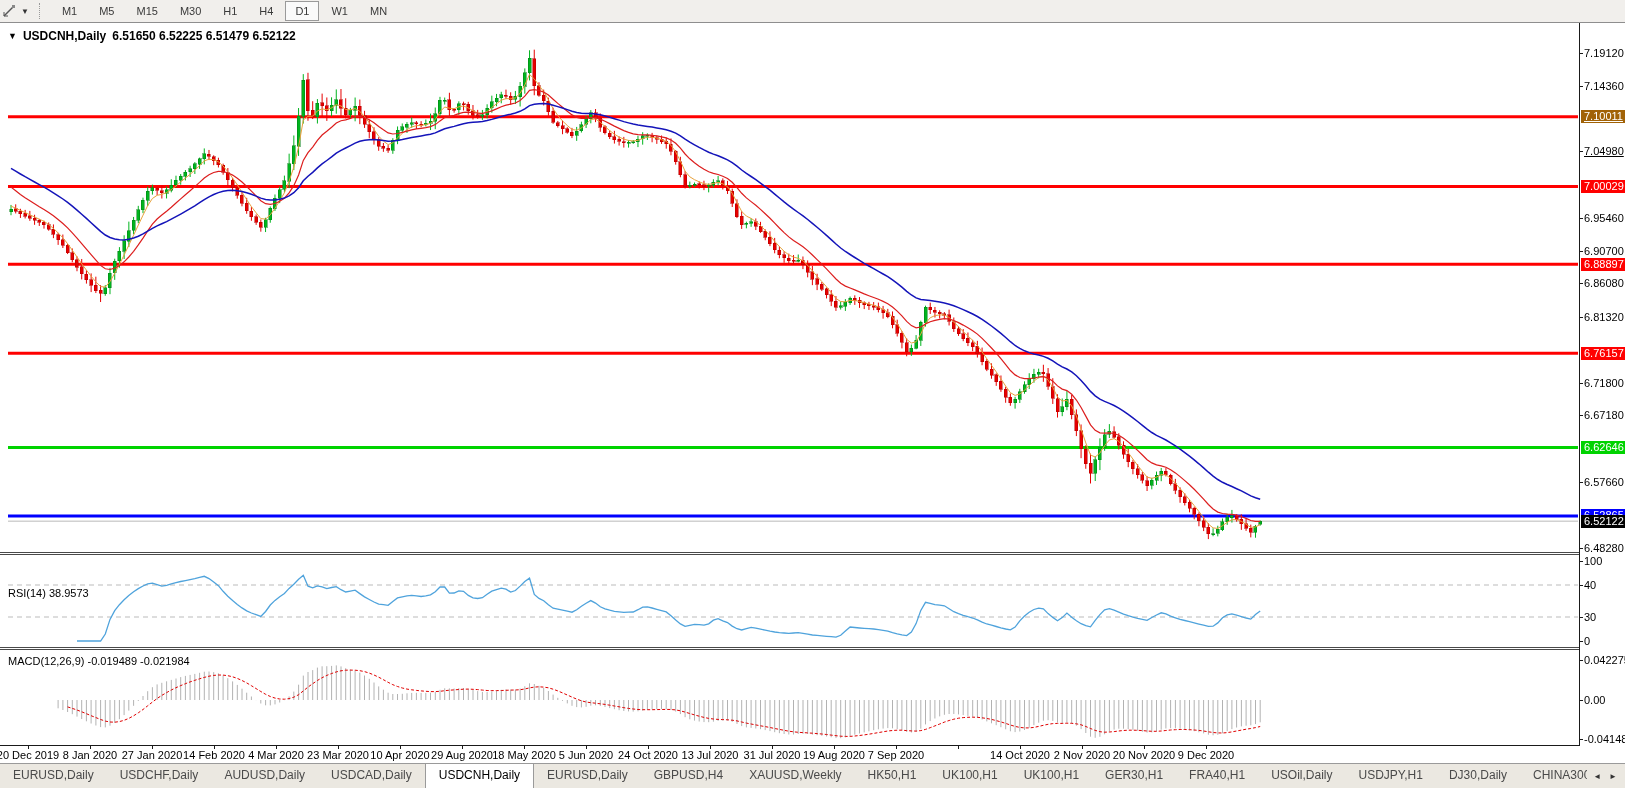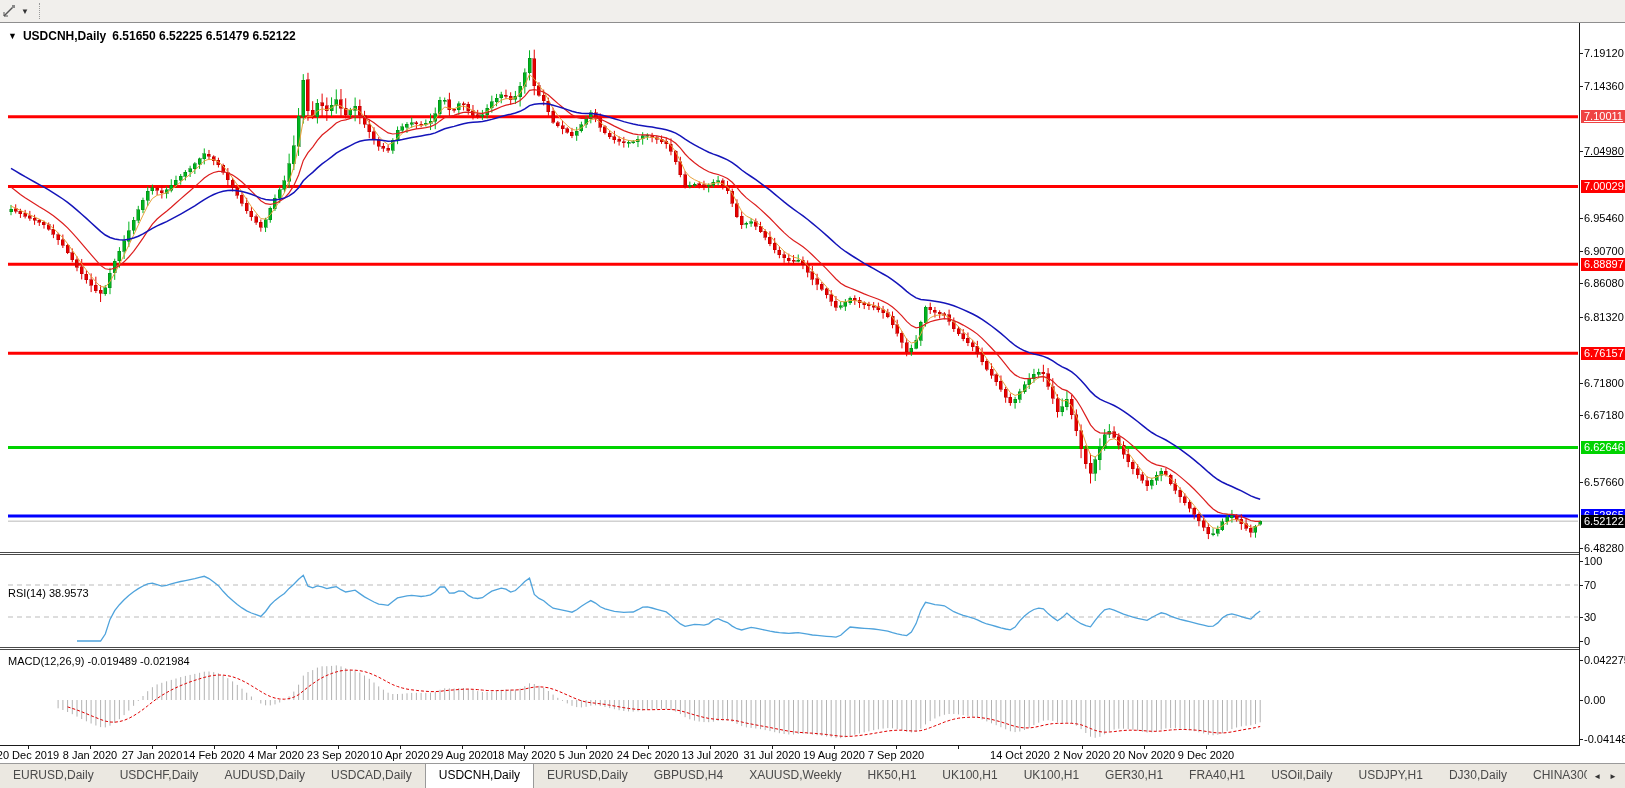--- a/index.html
+++ b/index.html
@@ -54,20 +54,31 @@
 <div class="toolbar">
   <div class="tool-icon-wrap">
     <svg width="16" height="16" viewBox="0 0 16 16">
       <path d="M2 13 L12 3" stroke="#555" stroke-width="1.4" fill="none"></path>
       <path d="M2 9 L2 13 L6 13" stroke="#555" stroke-width="1" fill="none"></path>
       <rect x="10" y="2" width="3" height="3" fill="#888"></rect>
     </svg>
     <span class="tool-caret">▼</span>
   </div>
   <div class="grip"></div>
+  <div id="tf-buttons" style="display:flex;align-items:center;">
+      <button class="tf">M1</button>
+      <button class="tf">M5</button>
+      <button class="tf">M15</button>
+      <button class="tf">M30</button>
+      <button class="tf">H1</button>
+      <button class="tf">H4</button>
+      <button class="tf active">D1</button>
+      <button class="tf">W1</button>
+      <button class="tf">MN</button>
+    </div>
 </div>
 
 <svg id="main-svg" class="panel-svg" viewBox="0 0 1580 529">
     <line x1="8" y1="93.65033890014698" x2="1578" y2="93.65033890014698" stroke="#ff0000" stroke-width="3"></line>
     <line x1="8" y1="163.40088044161874" x2="1578" y2="163.40088044161874" stroke="#ff0000" stroke-width="3"></line>
     <line x1="8" y1="241.18719865837514" x2="1578" y2="241.18719865837514" stroke="#ff0000" stroke-width="3"></line>
     <line x1="8" y1="330.2096289567468" x2="1578" y2="330.2096289567468" stroke="#ff0000" stroke-width="3"></line>
     <line x1="8" y1="424.61952344350533" x2="1578" y2="424.61952344350533" stroke="#00d300" stroke-width="3"></line>
     <line x1="8" y1="492.96555097477494" x2="1578" y2="492.96555097477494" stroke="#0000ff" stroke-width="3"></line>
     <line x1="8" y1="498.1573614701982" x2="1578" y2="498.1573614701982" stroke="#b9b9b9" stroke-width="1"></line>
@@ -636,31 +647,31 @@
     <div class="date-label" style="left: 28px;">20 Dec 2019</div>
     <div class="date-tick" style="left: 90px;"></div>
     <div class="date-label" style="left: 90px;">8 Jan 2020</div>
     <div class="date-tick" style="left: 152px;"></div>
     <div class="date-label" style="left: 152px;">27 Jan 2020</div>
     <div class="date-tick" style="left: 214px;"></div>
     <div class="date-label" style="left: 214px;">14 Feb 2020</div>
     <div class="date-tick" style="left: 276px;"></div>
     <div class="date-label" style="left: 276px;">4 Mar 2020</div>
     <div class="date-tick" style="left: 338px;"></div>
-    <div class="date-label" style="left: 338px;">23 Sep 2020</div>
+    <div class="date-label" style="left: 338px;">23 Mar 2020</div>
     <div class="date-tick" style="left: 400px;"></div>
     <div class="date-label" style="left: 400px;">10 Apr 2020</div>
     <div class="date-tick" style="left: 462px;"></div>
     <div class="date-label" style="left: 462px;">29 Aug 2020</div>
     <div class="date-tick" style="left: 524px;"></div>
     <div class="date-label" style="left: 524px;">18 May 2020</div>
     <div class="date-tick" style="left: 586px;"></div>
     <div class="date-label" style="left: 586px;">5 Jun 2020</div>
     <div class="date-tick" style="left: 648px;"></div>
-    <div class="date-label" style="left: 648px;">24 Dec 2020</div>
+    <div class="date-label" style="left: 648px;">24 Oct 2020</div>
     <div class="date-tick" style="left: 710px;"></div>
     <div class="date-label" style="left: 710px;">13 Jul 2020</div>
     <div class="date-tick" style="left: 772px;"></div>
     <div class="date-label" style="left: 772px;">31 Jul 2020</div>
     <div class="date-tick" style="left: 834px;"></div>
     <div class="date-label" style="left: 834px; text-align: center;">19 Aug 2020</div>
     <div class="date-tick" style="left: 896px;"></div>
     <div class="date-label" style="left: 896px;">7 Sep 2020</div>
     <div class="date-tick" style="left: 958px;"></div>
     <div class="date-label" style="left: 993px; margin-top: 16px;">25 Sep 2020</div>
@@ -729,31 +740,31 @@
 <div class="ax-tick" style="top: 316.632px;"></div>
 <div class="ax-label" style="top: 310.632px;">6.81320</div>
 <div class="ax-tick" style="top: 383.155px;"></div>
 <div class="ax-label" style="top: 377.155px;">6.71800</div>
 <div class="ax-tick" style="top: 415.438px;"></div>
 <div class="ax-label" style="top: 409.438px;">6.67180</div>
 <div class="ax-tick" style="top: 481.96px;"></div>
 <div class="ax-label" style="top: 475.96px;">6.57660</div>
 <div class="ax-tick" style="top: 547.504px;"></div>
 <div class="ax-label" style="top: 541.504px;">6.48280</div>
-<div class="ax-badge" style="top: 110.15px; background: #ef4444; color: rgb(255, 255, 255); text-decoration: underline;">7.10011</div>
+<div class="ax-badge" style="top: 110.15px; background: #a16207; color: rgb(255, 255, 255); text-decoration: underline;">7.10011</div>
 <div class="ax-badge" style="top: 179.901px; background: rgb(255, 0, 0); color: rgb(255, 255, 255);">7.00029</div>
 <div class="ax-badge" style="top: 257.687px; background: rgb(255, 0, 0); color: rgb(255, 255, 255);">6.88897</div>
 <div class="ax-badge" style="top: 346.71px; background: rgb(255, 0, 0); color: rgb(255, 255, 255);">6.76157</div>
 <div class="ax-badge" style="top: 441.12px; background: rgb(0, 211, 0); color: rgb(255, 255, 255);">6.62646</div>
 <div class="ax-badge" style="top: 509.466px; background: rgb(0, 0, 255); color: rgb(255, 255, 255);">6.52865</div>
 <div class="ax-badge" style="top: 514.657px; background: rgb(0, 0, 0); color: rgb(255, 255, 255); z-index: 5;">6.52122</div>
 <div class="ax-tick" style="top: 560.5px;"></div>
 <div class="ax-label" style="top: 554.5px;">100</div>
 <div class="ax-tick" style="top: 584.5px;"></div>
-<div class="ax-label" style="top: 578.5px;">70</div>
+<div class="ax-label" style="top: 578.5px;">40</div>
 <div class="ax-tick" style="top: 616.5px;"></div>
 <div class="ax-label" style="top: 610.5px;">30</div>
 <div class="ax-tick" style="top: 640.5px;"></div>
 <div class="ax-label" style="top: 634.5px;">0</div>
 <div class="ax-tick" style="top: 659.5px;"></div>
 <div class="ax-label" style="top: 653.5px;">0.042275</div>
 <div class="ax-tick" style="top: 699.5px;"></div>
 <div class="ax-label" style="top: 693.5px;">0.00</div>
 <div class="ax-tick" style="top: 738.748px;"></div>
 <div class="ax-label" style="top: 732.748px;">-0.04148</div>

